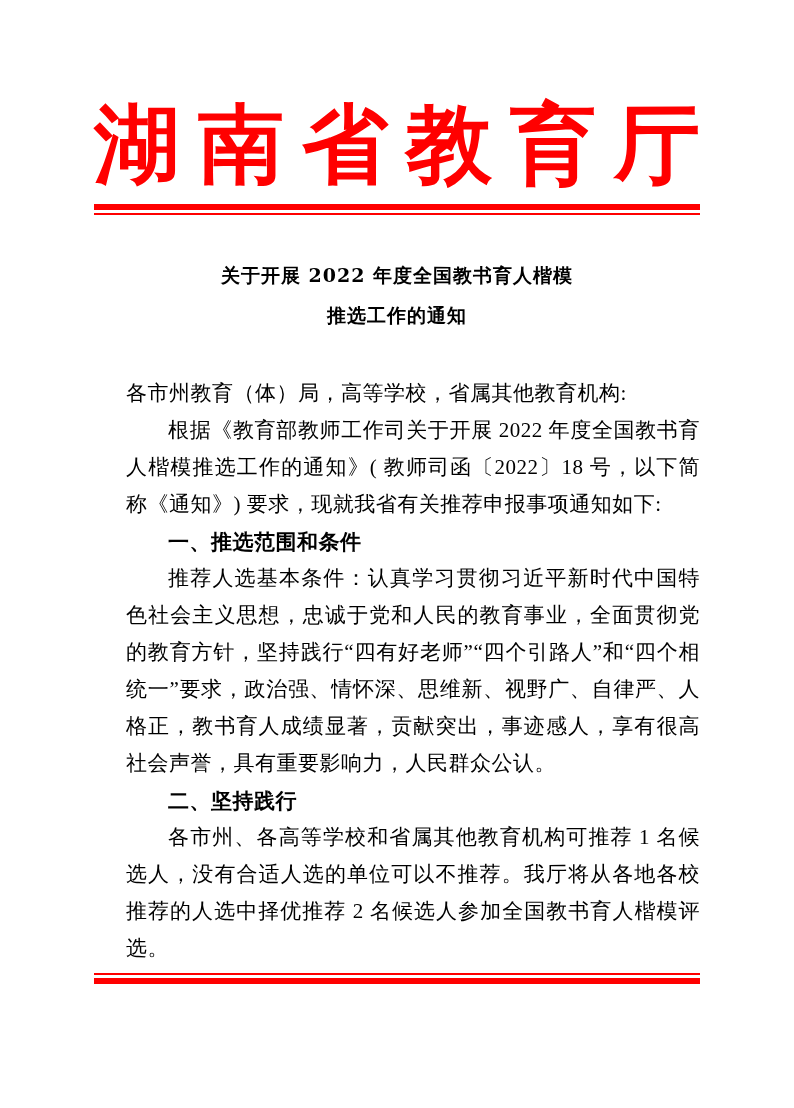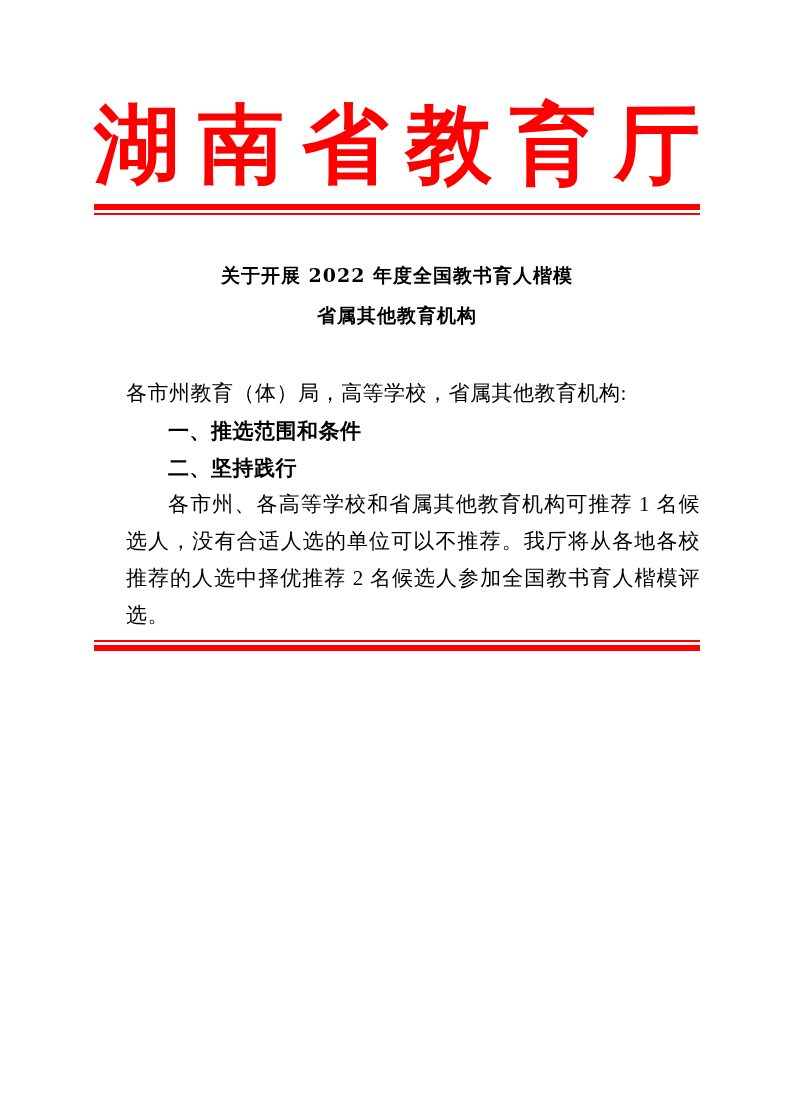--- a/index.html
+++ b/index.html
@@ -91,26 +91,28 @@
     <span>厅</span>
   </div>
 
   <div class="divider top">
     <div class="thick"></div>
     <div class="thin"></div>
   </div>
 
   <div class="doc-title">
     <div>关于开展 2022 年度全国教书育人楷模</div>
-    <div>省属其他教育机构</div>
+    <div>推选工作的通知</div>
   </div>
 
   <div class="body-text">
     <p class="salutation">各市州教育（体）局，高等学校，省属其他教育机构:</p>
+    <p class="para">根据《教育部教师工作司关于开展 2022 年度全国教书育人楷模推选工作的通知》( 教师司函〔2022〕18 号，以下简称《通知》) 要求，现就我省有关推荐申报事项通知如下:</p>
     <h3 class="heading">一、推选范围和条件</h3>
+    <p class="para">推荐人选基本条件：认真学习贯彻习近平新时代中国特色社会主义思想，忠诚于党和人民的教育事业，全面贯彻党的教育方针，坚持践行“四有好老师”“四个引路人”和“四个相统一”要求，政治强、情怀深、思维新、视野广、自律严、人格正，教书育人成绩显著，贡献突出，事迹感人，享有很高社会声誉，具有重要影响力，人民群众公认。</p>
     <h3 class="heading">二、坚持践行</h3>
     <p class="para">各市州、各高等学校和省属其他教育机构可推荐 1 名候选人，没有合适人选的单位可以不推荐。我厅将从各地各校推荐的人选中择优推荐 2 名候选人参加全国教书育人楷模评选。</p>
   </div>
 
   <div class="divider bottom">
     <div class="thin"></div>
     <div class="thick"></div>
   </div>
 
 </div>

